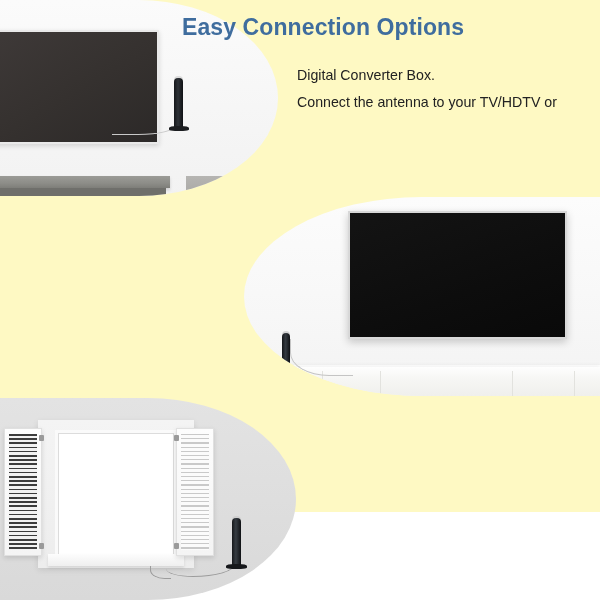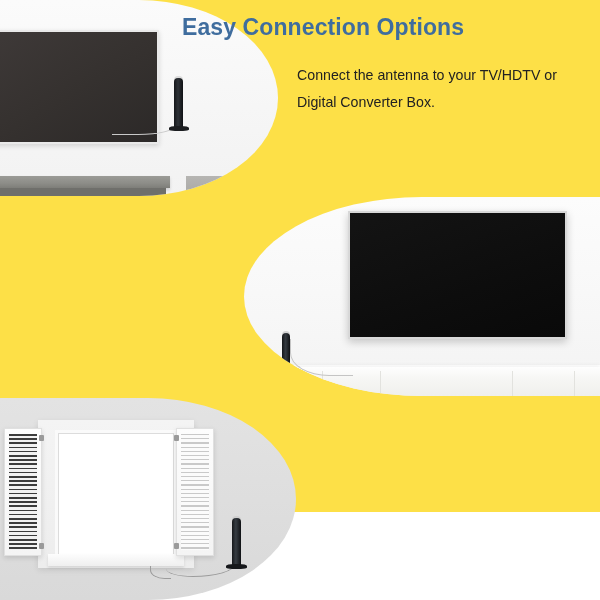--- a/index.html
+++ b/index.html
@@ -4,21 +4,21 @@
 <title>Easy Connection Options</title>
 <style>
   html,body{margin:0;padding:0;}
   body{
     width:600px;height:600px;
     background:#ffffff;
     font-family:"Liberation Sans", sans-serif;
     overflow:hidden;
     position:relative;
   }
-  .page{position:absolute;inset:0;width:600px;height:512px;background:#fde047;}
+  .page{position:absolute;inset:0;width:600px;height:512px;background:#fef9c3;}
 
   
   .band{position:absolute;left:0;width:600px;overflow:hidden;}
   .band1{top:0;height:196px;}
   .band2{top:197px;height:199px;}
   .band3{top:398px;height:202px;}
 
   .photo{position:absolute;top:0;height:100%;overflow:hidden;}
 
   
@@ -165,22 +165,22 @@
       <div class="p1-ant-base"></div>
       <div class="p1-shelf"></div>
       <div class="p1-shelf-face"></div>
       <div class="p1-block"></div>
     </div>
 
     <div class="title">Easy Connection Options</div>
 
     <div class="txt txt-1">
       <div class="step-body">
+        <div>Digital Converter Box.</div>
         <div>Connect the antenna to your TV/HDTV or</div>
-        <div>Digital Converter Box.</div>
       </div>
     </div>
   </div>
 
   <div class="band band2">
 
     <div class="photo photo-2">
       <div class="p2-tv"></div>
       <div class="p2-console-top"></div>
       <div class="p2-console"></div>

